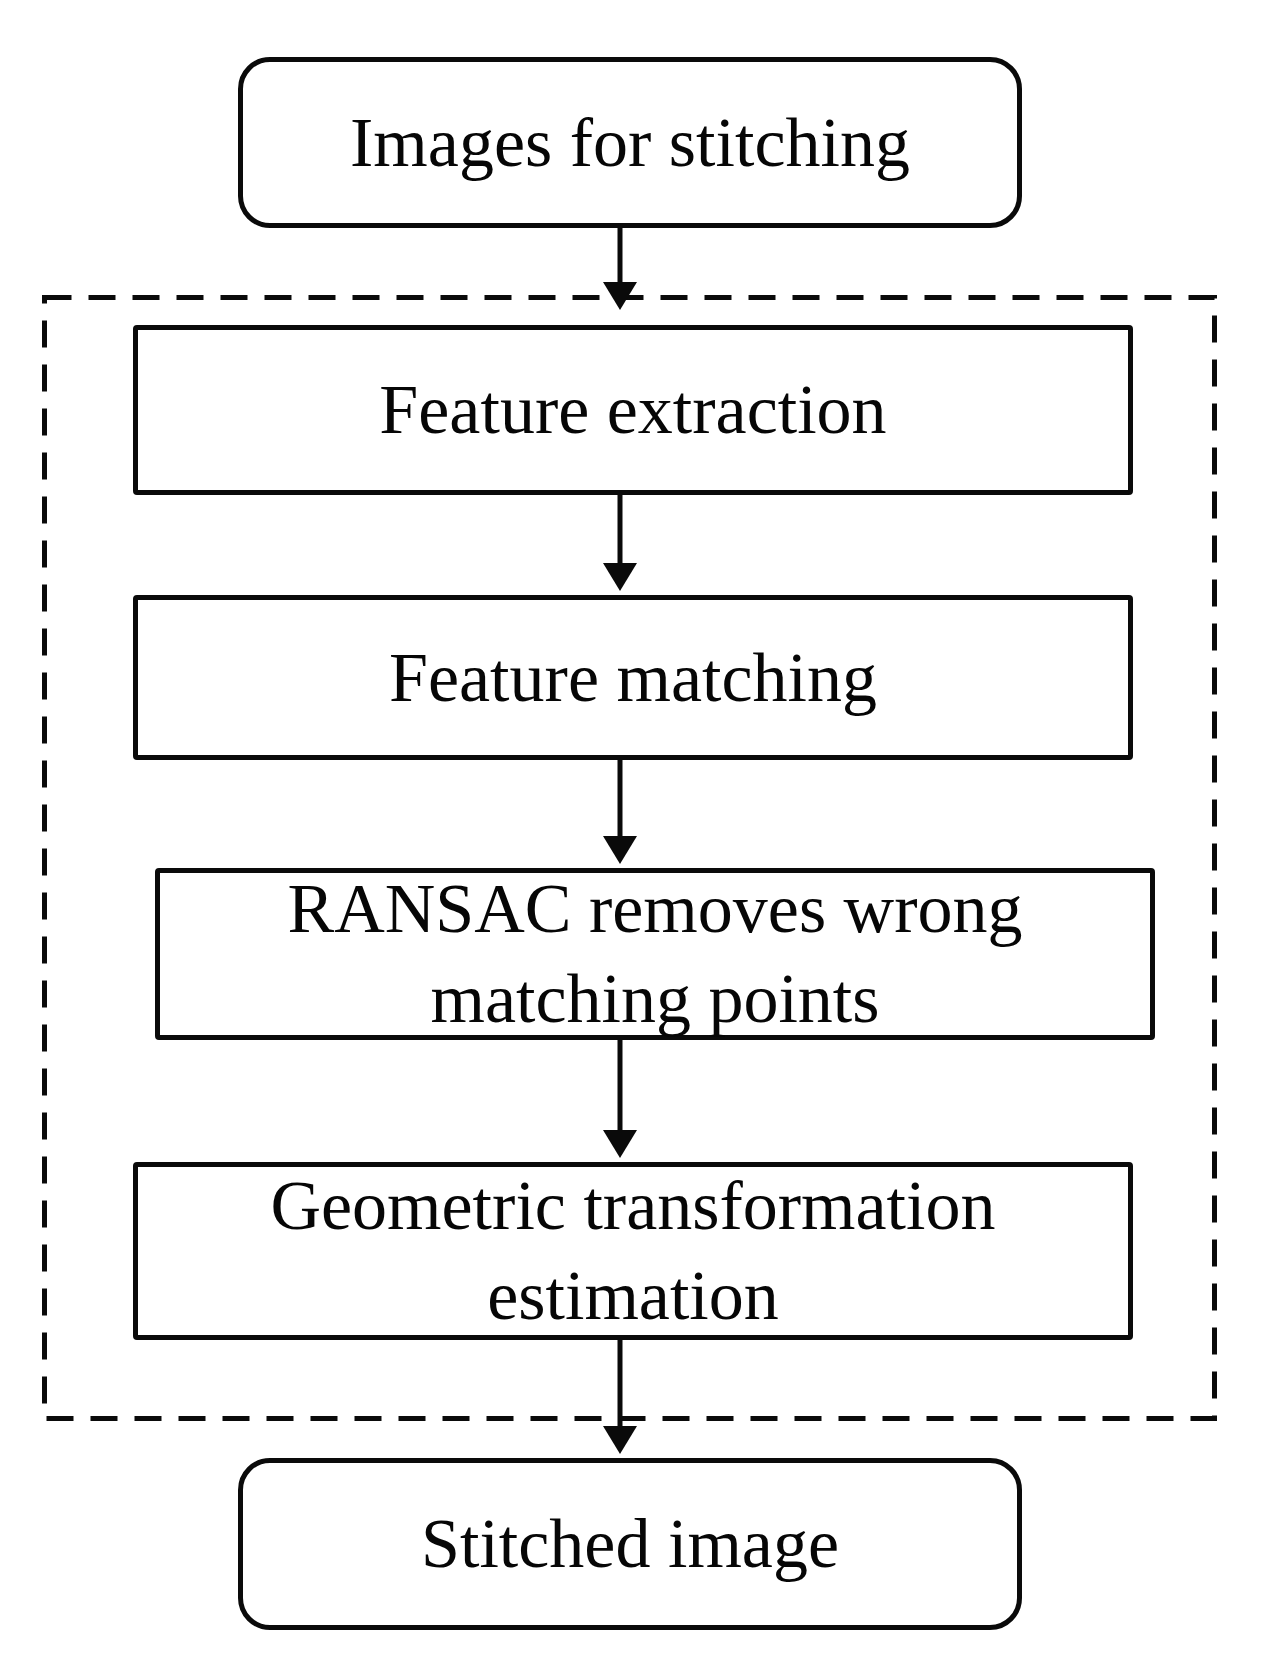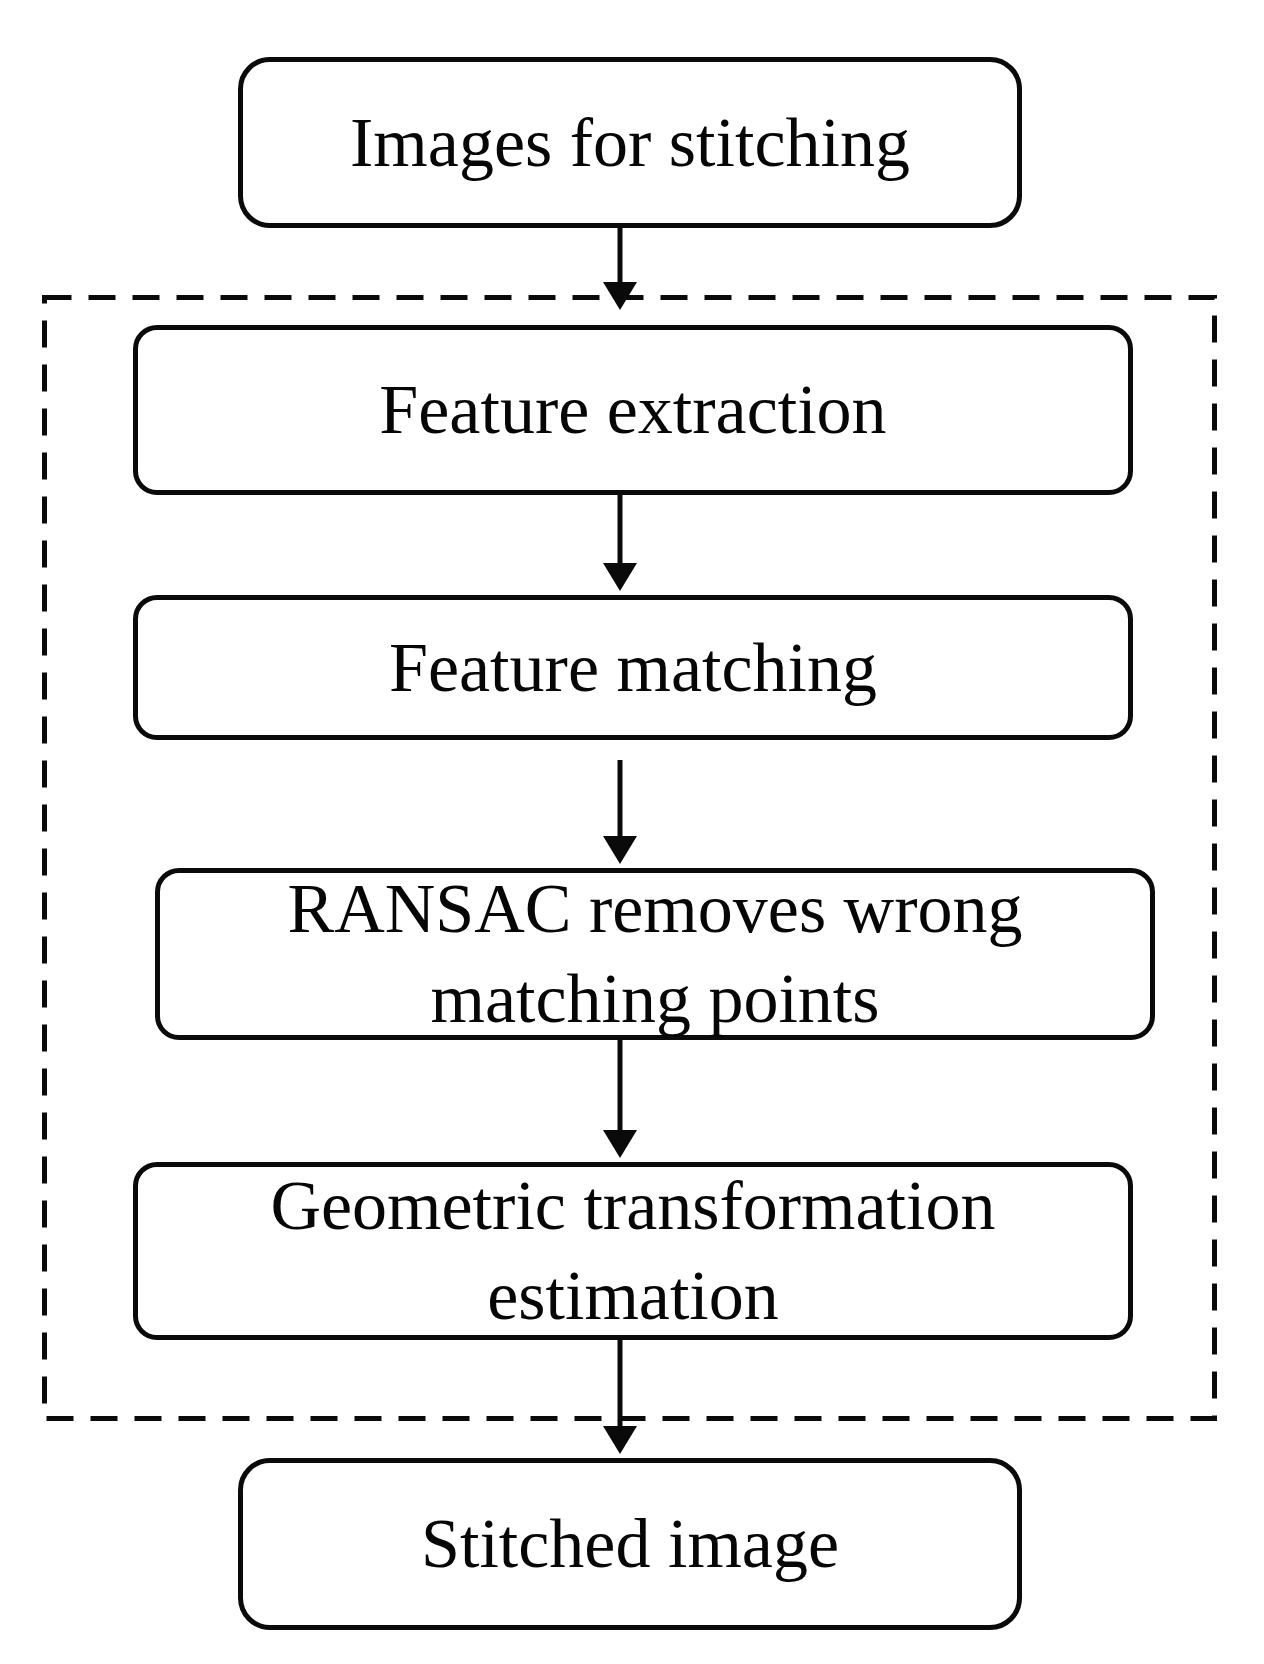--- a/index.html
+++ b/index.html
@@ -15,37 +15,37 @@
     overflow: hidden;
     font-family: "Liberation Serif", "DejaVu Serif", serif;
     color: #060606;
   }
 
   
   .node {
     position: absolute;
     box-sizing: border-box;
     border: 5px solid #0a0a0a;
-    border-radius: 24px;
+    border-radius: 4px;
     background: #ffffff;
     display: flex;
     align-items: center;
     justify-content: center;
     text-align: center;
     font-size: 70px;
     line-height: 90px;
     white-space: pre-line;
     z-index: 2;
   }
 
   .node.terminal { border-radius: 32px; }
 
   #node-images      { left: 238px; top:   57px; width: 784px;  height: 171px; text-align: center; }
   #node-extraction  { left: 133px; top:  325px; width: 1000px; height: 170px; }
-  #node-matching    { left: 133px; top:  595px; width: 1000px; height: 145px; }
+  #node-matching    { left: 133px; top:  595px; width: 1000px; height: 165px; }
   #node-ransac      { left: 133px; top:  868px; width: 1000px; height: 172px; margin-left: 22px; }
   #node-geometric   { left: 133px; top: 1162px; width: 1000px; height: 178px; }
   #node-stitched    { left: 238px; top: 1458px; width: 784px;  height: 172px; }
 
   
   .boundary {
     position: absolute;
     left: 42px;
     top: 295px;
     width: 1175px;

